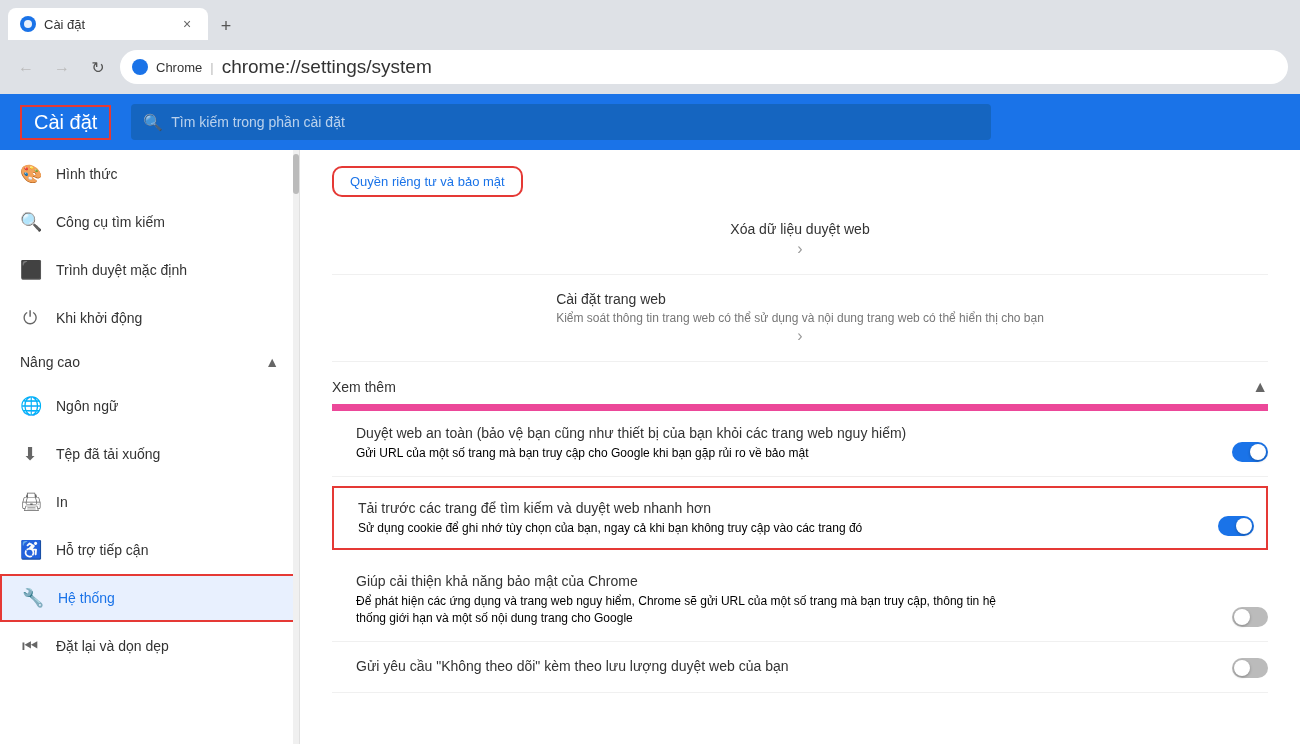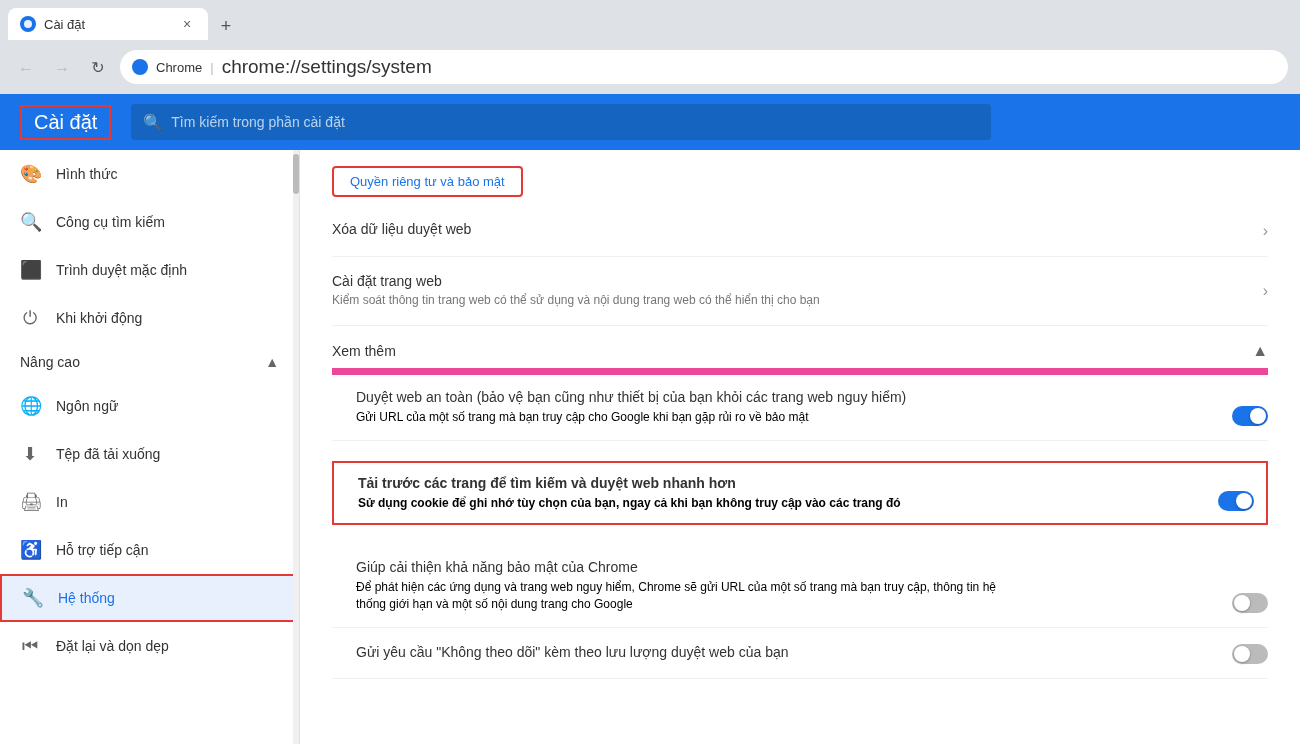--- a/index.html
+++ b/index.html
@@ -184,32 +184,33 @@
       padding: 16px 32px 8px 32px;
       display: flex;
       gap: 4px;
     }
     .breadcrumb-item {
       font-size: 13px;
       color: #1a73e8;
       cursor: pointer;
       border: 2px solid #e53935;
       padding: 6px 16px;
-      border-radius: 4px;
+      border-radius: 10px;
     }
 
     .settings-list {
       padding: 0 32px;
     }
     .settings-row {
       display: flex;
       align-items: center;
       padding: 16px 0;
       border-bottom: 1px solid #f0f0f0;
       cursor: pointer;
+      flex-direction: column;
     }
     .settings-row-text { flex: 1; }
     .settings-row-title { font-size: 14px; color: #333; margin-bottom: 3px; }
     .settings-row-subtitle { font-size: 12px; color: #777; line-height: 1.4; }
     .settings-row-arrow { color: #999; font-size: 16px; }
 
     .section-expand {
       display: flex;
       align-items: center;
       padding: 16px 0 8px 0;
@@ -219,23 +220,22 @@
     .section-expand-icon { color: #666; font-size: 16px; }
 
     .toggle-item {
       display: flex;
       align-items: flex-end;
       padding: 14px 0 14px 24px;
       border-bottom: 1px solid #f0f0f0;
     }
     .toggle-item.highlighted {
       border: 2px solid #e53935;
-      margin: 20px 0;
+      margin: 9px 0;
       padding: 12px 12px 12px 24px;
-      font-weight: bold;
     }
     .toggle-text { flex: 1; }
     .toggle-title { font-size: 14px; color: #333; margin-bottom: 4px; }
     .toggle-subtitle { font-size: 12px; color: #000000; line-height: 1.4; max-width: 650px; }
     .toggle-switch {
       width: 36px;
       height: 20px;
       border-radius: 10px;
       position: relative;
       cursor: pointer;

